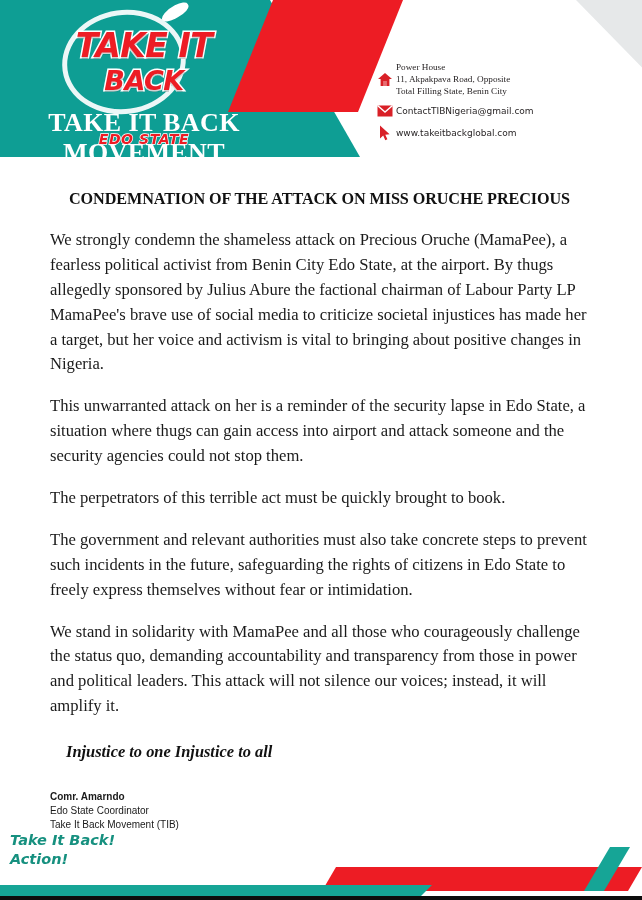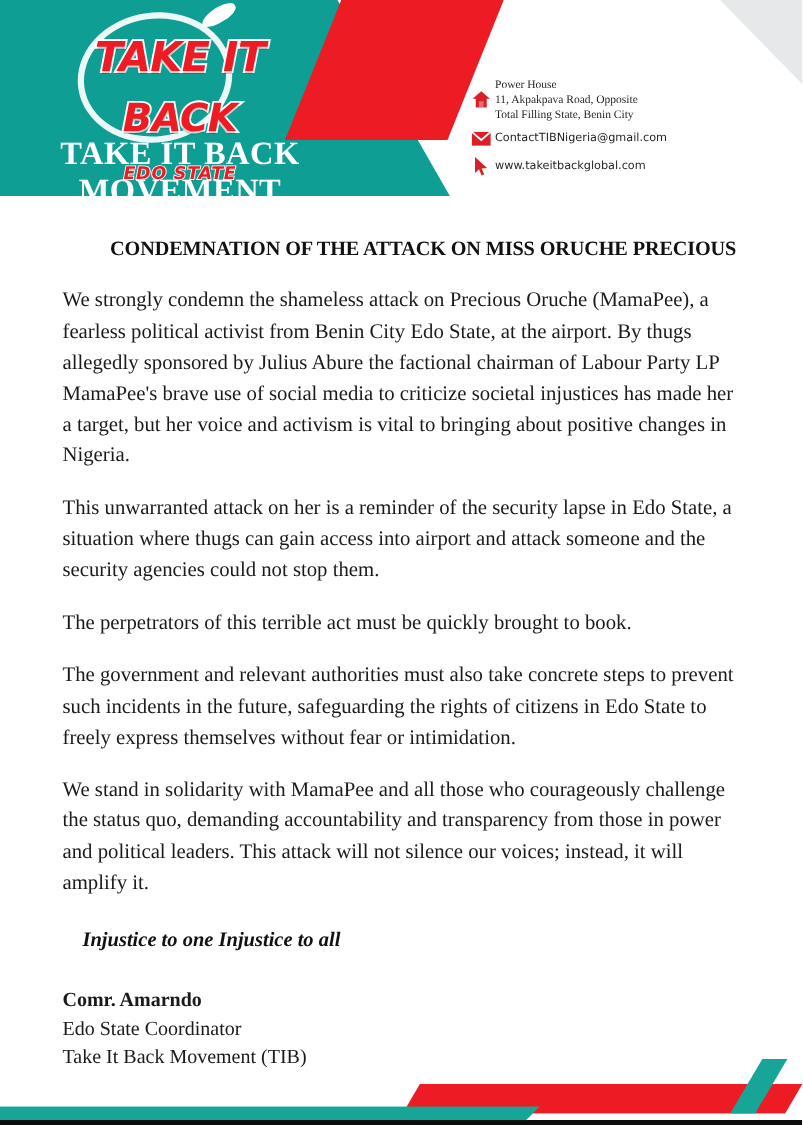--- a/index.html
+++ b/index.html
@@ -85,21 +85,21 @@
     font-family: "DejaVu Sans", sans-serif;
     font-weight: bold;
     font-style: italic;
     letter-spacing: -0.5px;
     line-height: .96;
     -webkit-text-stroke: 3px #ffffff;
     paint-order: stroke fill;
     text-shadow: 0 2px 0 rgba(0,0,0,.18);
   }
   .logo-line-1 { font-size: 33px; }
-  .logo-line-2 { font-size: 31px; margin-top: 19px; }
+  .logo-line-2 { font-size: 27px; margin-top: 6px; }
   .logo-movement {
     position: absolute;
     left: 0; top: 104px;
     width: 268px;
     color: #ffffff;
     font-family: "Liberation Serif", serif;
     font-weight: bold;
     font-size: 26px;
     letter-spacing: .4px;
   }
@@ -148,21 +148,21 @@
     padding-top: 1px;
   }
 
   
   #doc-body {
     position: absolute;
     left: 50px; top: 178px;
     width: 545px;
   }
   #doc-title {
-    text-align: right;
+    text-align: center;
     font-family: "Liberation Serif", serif;
     font-weight: bold;
     font-size: 16.2px;
     letter-spacing: -0.1px;
     color: #111111;
     margin: 12px 0 0 0;
     padding-right: 6px;
   }
   .para {
     font-family: "Liberation Serif", serif;
@@ -178,22 +178,22 @@
     font-family: "Liberation Serif", serif;
     font-weight: bold;
     font-style: italic;
     font-size: 16.4px;
     line-height: 1.38;
     color: #111111;
     margin: 22px 0 0 16px;
   }
   .signature {
     margin: 26px 0 0 0;
-    font-family: Liberation Serif, serif;
-    font-size: 16px;
+    font-family: Liberation Sans, sans-serif;
+    font-size: 10px;
     line-height: 1.42;
     color: #1a1a1a;
   }
   .signature .name {
     font-weight: bold;
   }
 
   
   #footer {
     position: absolute;
@@ -307,19 +307,21 @@
 Injustice to all</p>
 
     <div class="signature">
       <div class="name">Comr. Amarndo</div>
       <div>Edo State Coordinator</div>
       <div>Take It Back Movement (TIB)</div>
     </div>
   </div>
 
   <div id="footer">
+    <div class="foot-slogan">Take It Back!
+Action!</div>
     <div class="foot-red"></div>
     <div class="foot-teal-bar"></div>
     <div class="foot-teal-slash"></div>
     <div class="foot-black"></div>
   </div>
 
 </div>
 
 </body></html>

